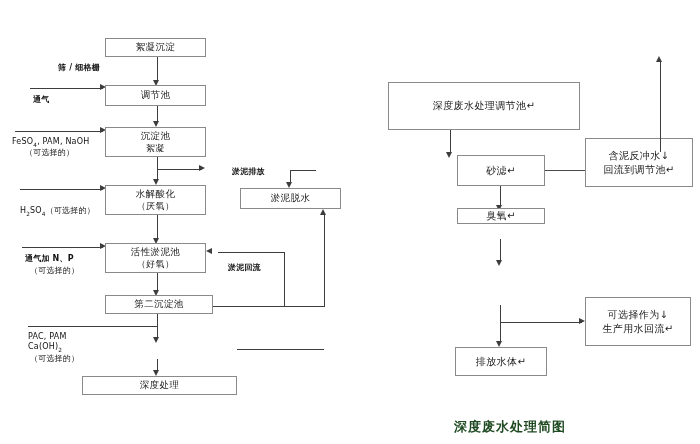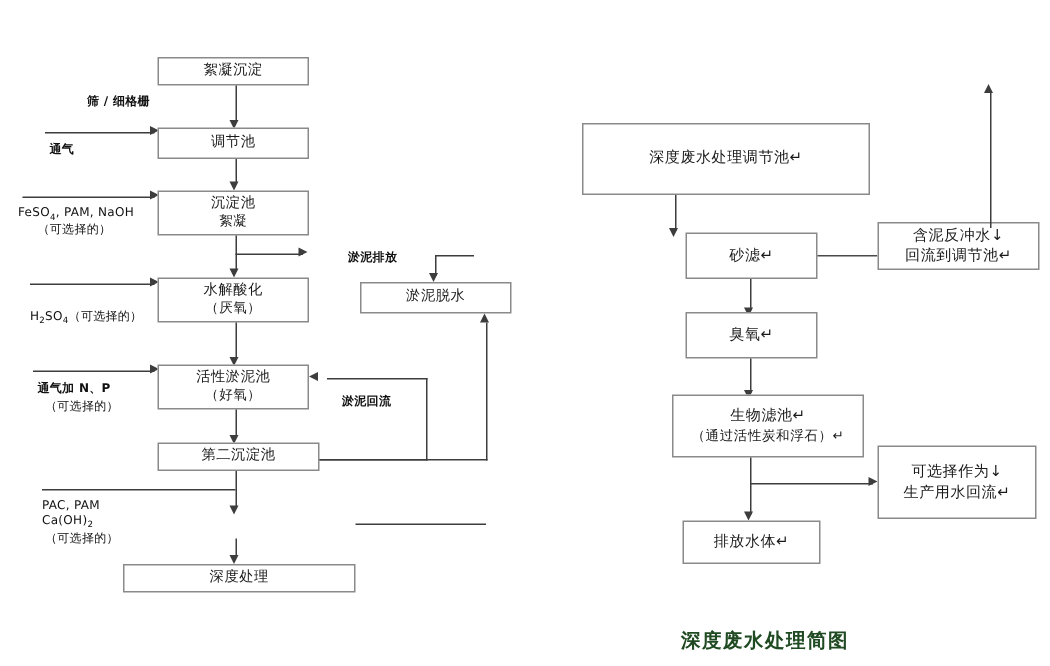--- a/index.html
+++ b/index.html
@@ -229,42 +229,38 @@
 
   <div class="vline" style="left:450px; top:130px; height:24px;"></div>
   <div class="arrow-d" style="left:446.4px; top:152px;"></div>
 
   <div class="node right-box" style="left:457px; top:155px; width:88px; height:31px;">
     <span>砂滤↵</span>
   </div>
 
   <div class="hline thin" style="left:545px; top:170px; width:40px;"></div>
 
-  <div class="node right-box" style="left:585px; top:148px; width:108px; height:32px;">
+  <div class="node right-box" style="left:585px; top:138px; width:108px; height:49px;">
     <span>含泥反冲水↓</span>
     <span>回流到调节池↵</span>
   </div>
 
   <div class="vline" style="left:660px; top:62px; height:90px;"></div>
   <div class="arrow-u" style="left:656.4px; top:56px;"></div>
 
   <div class="vline" style="left:500px; top:186px; height:21px;"></div>
   <div class="arrow-d" style="left:496.4px; top:205px;"></div>
 
-  <div class="node right-box" style="left:457px; top:208px; width:88px; height:31px;">
+  <div class="node right-box" style="left:457px; top:208px; width:88px; height:16px;">
     <span>臭氧↵</span>
   </div>
 
   <div class="vline" style="left:500px; top:239px; height:23px;"></div>
   <div class="arrow-d" style="left:496.4px; top:260px;"></div>
 
-  <div class="node right-box" style="left:448px; top:263px; width:128px; height:42px;">
-    <span>生物滤池↵</span>
-    <span class="l2">（通过活性炭和浮石）↵</span>
-  </div>
 
   <div class="vline" style="left:500px; top:305px; height:38px;"></div>
   <div class="hline" style="left:500px; top:322px; width:82px;"></div>
   <div class="arrow-r" style="left:579px; top:318.4px;"></div>
   <div class="arrow-d" style="left:496.4px; top:341px;"></div>
 
   <div class="node right-box" style="left:585px; top:297px; width:106px; height:49px;">
     <span>可选择作为↓</span>
     <span>生产用水回流↵</span>
   </div>

